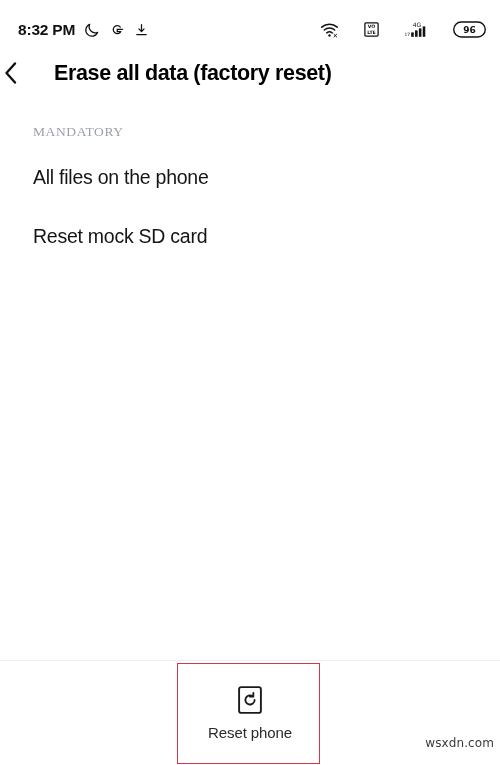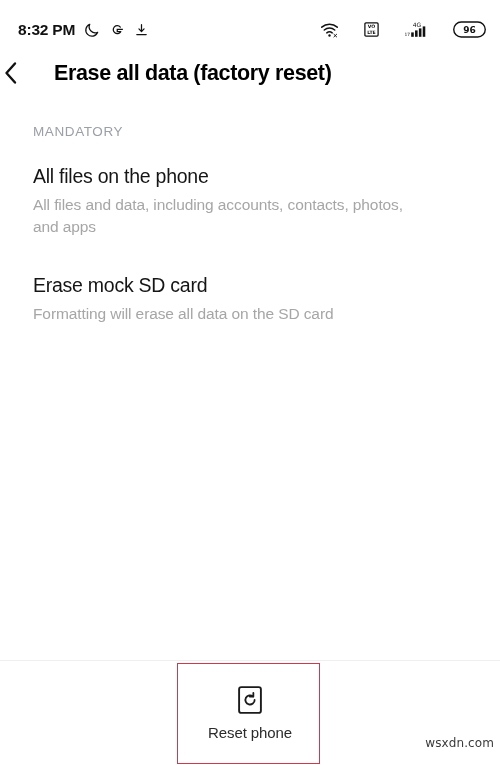--- a/index.html
+++ b/index.html
@@ -73,20 +73,21 @@
     white-space: nowrap;
   }
 
   
   .section-label {
     margin: 22px 0 0 33px;
     font-size: 13.5px;
     letter-spacing: 0.6px;
     color: #9aa0a6;
     font-weight: normal;
+    font-family: Liberation Serif, serif;
   }
 
   .list {
     margin-top: 26px;
   }
   .list-item {
     padding: 0 32px 0 33px;
     margin-bottom: 36px;
     cursor: default;
   }
@@ -231,26 +232,24 @@
     </svg>
   </div>
   <div class="page-title">Erase all data (factory reset)</div>
 </div>
 
 <div class="section-label">MANDATORY</div>
 
 <div class="list">
   <div class="list-item">
     <div class="item-title">All files on the phone</div>
-    <div class="item-desc">All files and data, including accounts, contacts, photos, and apps</div>
   </div>
 
   <div class="list-item">
-    <div class="item-title">Erase mock SD card</div>
-    <div class="item-desc">Formatting will erase all data on the SD card</div>
+    <div class="item-title">Reset mock SD card</div>
   </div>
 </div>
 
 <div class="bottom-bar">
   <div class="reset-action">
     <span class="ic">
       <svg width="26" height="30" viewBox="0 0 26 30">
         <rect x="2.1" y="2.1" width="21.8" height="25.8" rx="2.2" fill="none" stroke="#1b1b1b" stroke-width="1.9"></rect>
         <path d="M17.6 14.9a4.6 4.6 0 1 1-1.55-3.45" fill="none" stroke="#1b1b1b" stroke-width="1.8" stroke-linecap="round"></path>
         <path d="M16.35 7.9v3.6h-3.6" fill="none" stroke="#1b1b1b" stroke-width="1.8" stroke-linecap="round" stroke-linejoin="round"></path>

